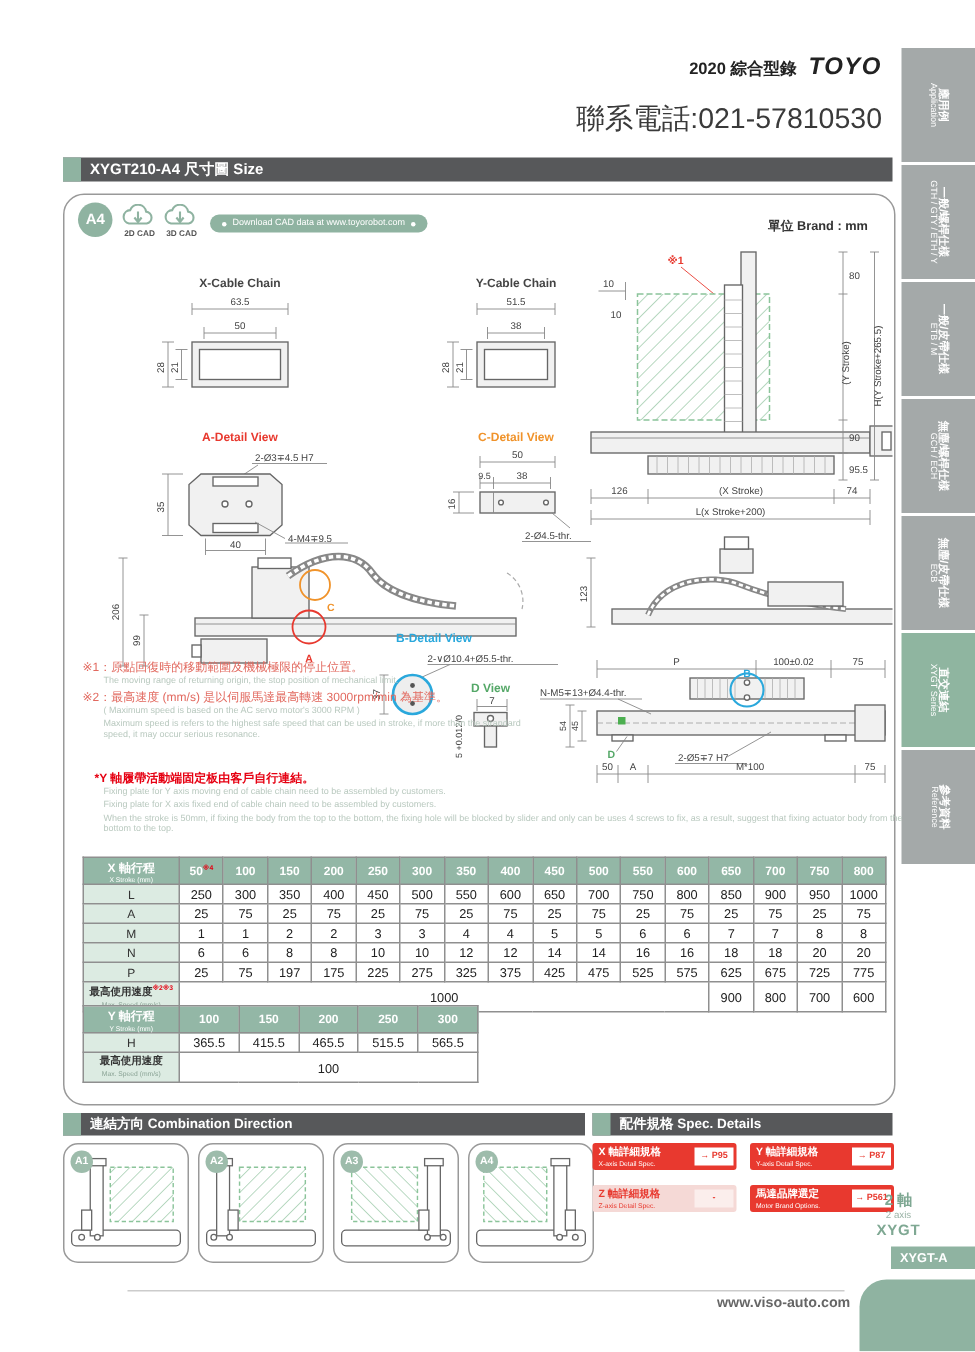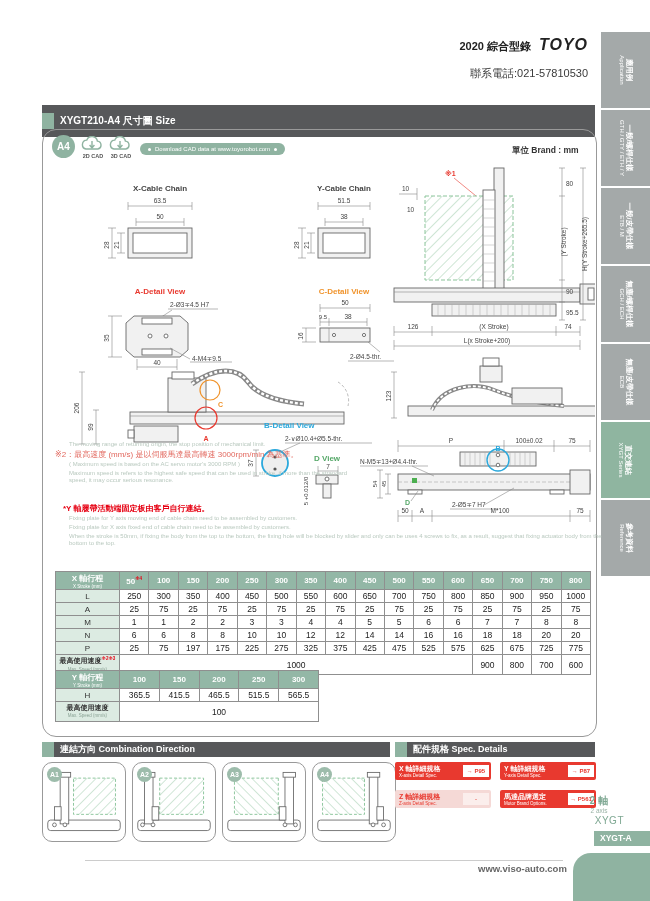--- a/index.html
+++ b/index.html
@@ -1,30 +1,30 @@
 <!DOCTYPE html>
 <html><head>
 <meta charset="utf-8">
 <style>
   html,body{margin:0;padding:0;background:#fff;}
   .page{position:relative;width:650px;height:901px;background:#fff;overflow:hidden;
         font-family:"Liberation Sans","DejaVu Sans",sans-serif;color:#333;}
   
   .cat-line{position:absolute;top:36px;right:62px;font-size:11px;font-weight:bold;color:#222;}
   .brand{font-style:italic;font-weight:900;font-size:16px;letter-spacing:1px;margin-left:8px;}
-  .phone{position:absolute;top:66px;right:62px;font-size:11px;color:#3a3a3a;}
+  .phone{position:absolute;top:66px;right:62px;font-size:19px;color:#3a3a3a;}
   
   .tab{position:absolute;left:601px;width:49px;height:76px;background:#a4a9a9;
        display:flex;align-items:center;justify-content:center;}
   .tab.active{background:#8fb5a0;}
   .tab-inner{transform:rotate(90deg);white-space:nowrap;text-align:center;color:#fff;}
   .tab-zh{display:block;font-size:7.5px;font-weight:bold;line-height:9px;}
   .tab-en{display:block;font-size:6px;line-height:7px;}
   
-  .bar{position:absolute;background:#57585a;color:#fff;display:flex;align-items:center;height:32px;}
+  .bar{position:absolute;background:#57585a;color:#fff;display:flex;align-items:center;height:16px;}
   .bar .sq{width:12px;height:16px;background:#8fb3a1;margin-right:6px;flex:none;}
   .bar .bt{font-size:10px;font-weight:bold;white-space:nowrap;}
   
   .mainbox{position:absolute;left:42px;top:129px;width:553px;height:606px;border:1px solid #999;border-radius:14px;}
   .a4badge{position:absolute;left:52px;top:135px;width:23px;height:23px;border-radius:50%;background:#8fb3a1;
            color:#fff;font-size:10px;font-weight:bold;display:flex;align-items:center;justify-content:center;}
   .cadic{position:absolute;width:30px;text-align:center;}
   .cadic svg{display:block;margin:0 auto;}
   .cadlbl{font-size:5.5px;font-weight:bold;color:#555;margin-top:1px;}
   .dlpill{position:absolute;left:140px;top:143px;height:12px;padding:0 8px;border-radius:6px;background:#8fb3a1;
@@ -71,21 +71,21 @@
   .speclink .lzh{font-size:7px;font-weight:bold;line-height:8px;}
   .speclink .len{font-size:4.5px;line-height:5px;}
   .speclink .pg{margin-left:auto;background:#fff;color:#e8392f;font-size:6px;font-weight:bold;
                 width:26px;height:12px;display:flex;align-items:center;justify-content:center;flex:none;}
   .speclink.disabled{background:#f5d9d6;color:#e8392f;}
   .speclink.disabled .pg{background:#fbeeec;}
   
   .corner{position:absolute;left:574px;top:796px;width:50px;text-align:center;line-height:10px;}
   .c1{font-size:10px;font-weight:bold;color:#7fa893;}
   .c2{font-size:6.5px;color:#9ab3a6;}
-  .c3{font-size:10px;font-weight:normal;color:#7fa893;letter-spacing:.5px;text-align:right;}
+  .c3{font-size:10px;font-weight:bold;color:#7fa893;letter-spacing:.5px;}
   .xygta{position:absolute;left:594px;top:831px;width:56px;height:15px;background:#8fb3a1;color:#fff;
          font-size:8.5px;font-weight:bold;line-height:15px;padding-left:6px;box-sizing:border-box;}
   .fline{position:absolute;left:85px;top:860px;width:478px;height:1px;background:#ccc;}
   .site{position:absolute;left:478px;top:863px;font-size:9.5px;font-weight:bold;color:#666;}
   .gcorner{position:absolute;left:573px;top:853px;width:77px;height:48px;background:#8fb3a1;border-radius:18px 0 0 0;}
 </style>
 </head>
 <body>
 
 <div class="page">
@@ -347,20 +347,21 @@
       <path class="dl" d="M276,311H296 M276,306V314 M296,306V314"></path>
       <text class="s65 f5 am" x="286" y="309">7</text>
       <rect class="sh" x="274" y="315" width="22" height="9"></rect>
       <rect class="sh" x="281" y="324" width="8" height="14"></rect>
       <circle cx="285" cy="319" r="2" class="shw"></circle>
       <text class="s6 f5 am" x="266" y="331" transform="rotate(-90 266 331)">5 +0.012/0</text>
     </g>
   </svg>
 
   <div class="notes">
+    <div class="nzh">※1：原點回復時的移動範圍及機械極限的停止位置。</div>
     <div class="nen">The moving range of returning origin, the stop position of mechanical limit.</div>
     <div class="nzh">※2：最高速度 (mm/s) 是以伺服馬達最高轉速 3000rpm/min 為基準。</div>
     <div class="nen">( Maximum speed is based on the AC servo motor's 3000 RPM )</div>
     <div class="nen">Maximum speed is refers to the highest safe speed that can be used in stroke, if more than the strandard speed, it may occur serious resonance.</div>
     <div class="snzh">*Y 軸履帶活動端固定板由客戶自行連結。</div>
     <div class="nen">Fixing plate for Y axis moving end of cable chain need to be assembled by customers.</div>
     <div class="nen">Fixing plate for X axis fixed end of cable chain need to be assembled by customers.</div>
     <div class="nen wide">When the stroke is 50mm, if fixing the body from the top to the bottom, the fixing hole will be blocked by slider and only can be uses 4 screws to fix, as a result, suggest that fixing actuator body from the bottom to the top.</div>
   </div>
 

